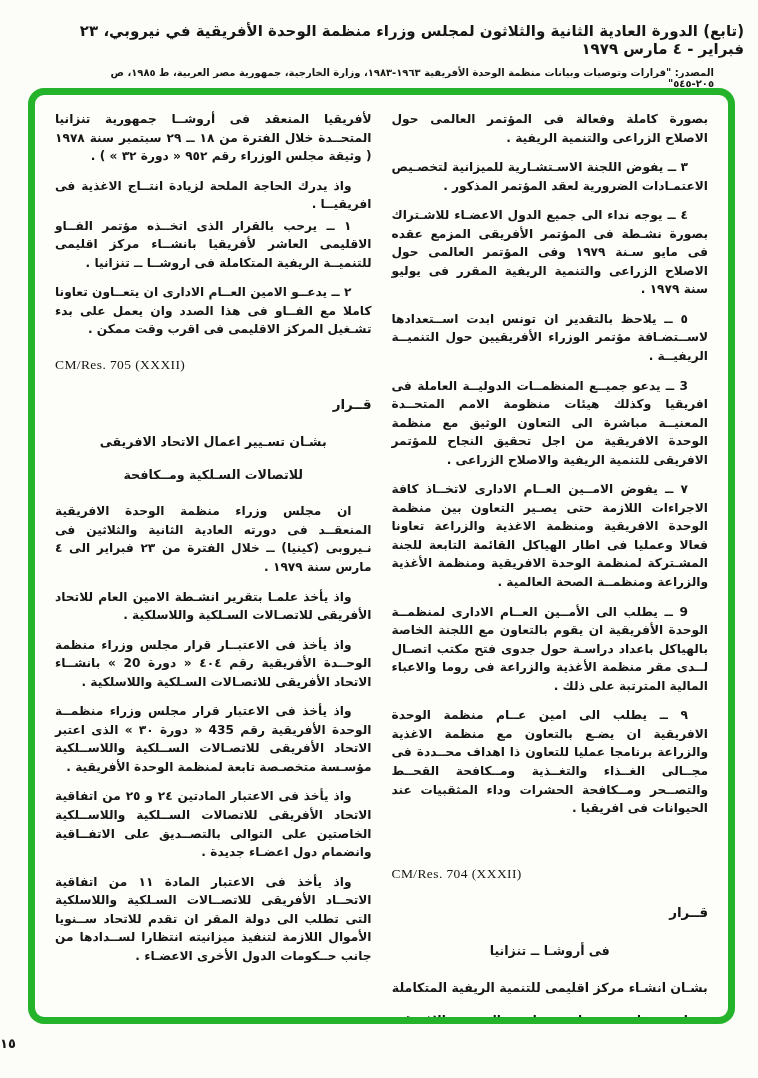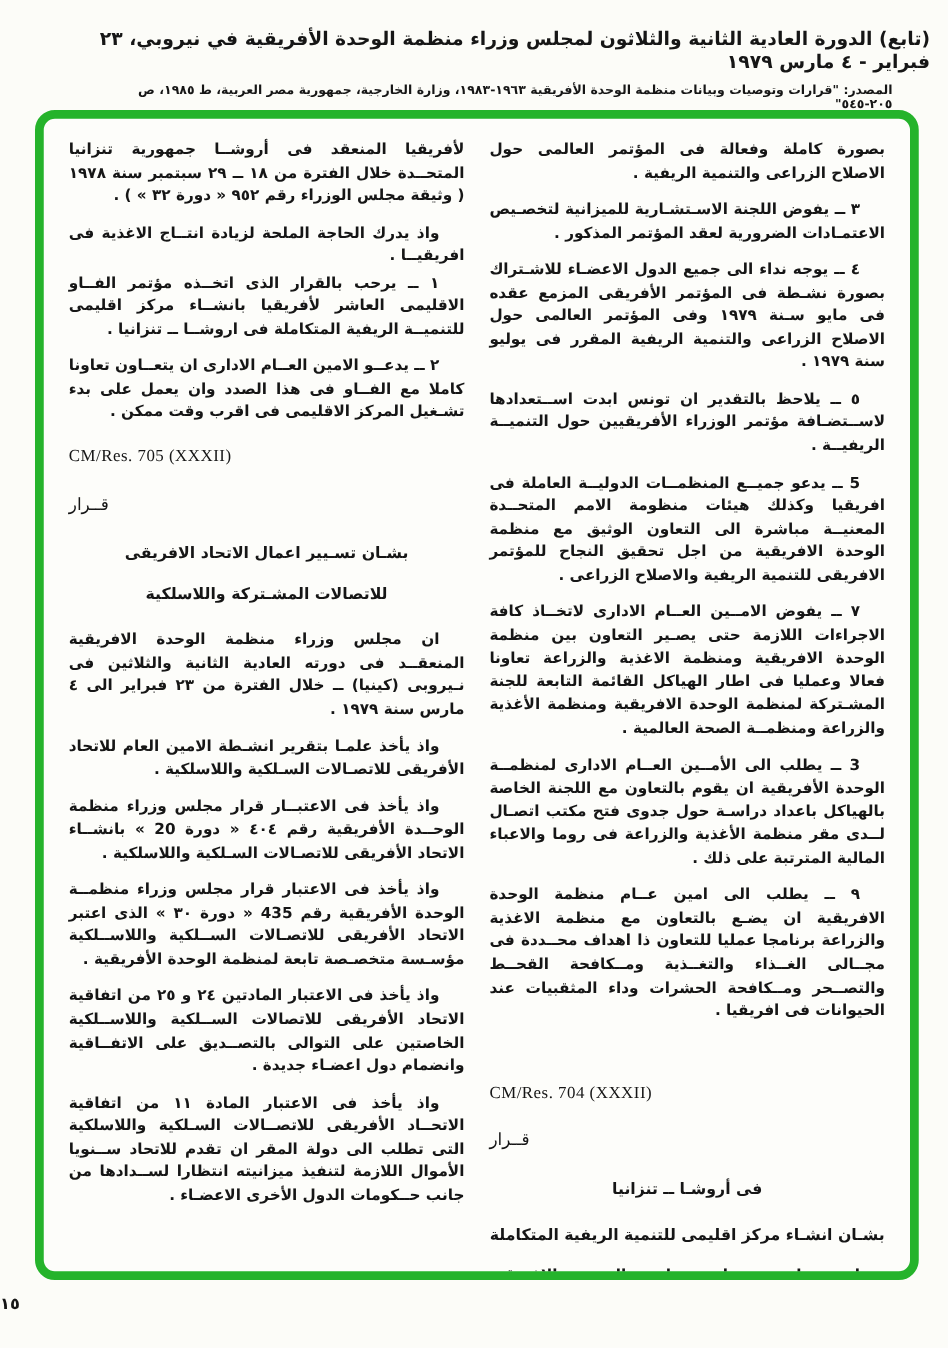--- a/index.html
+++ b/index.html
@@ -49,21 +49,21 @@
   p.para.tight{margin-bottom:3px;}
   .res-ref{
     direction:ltr;text-align:left;
     font-family:"Liberation Serif", serif;
     font-size:13.5px;
     margin:16px 0 18px 0;
     letter-spacing:0.4px;
   }
   .res-ref.gap-lg{margin-top:46px;}
   .dec-title{
-    text-align:left;font-weight:normal;
+    text-align:right;font-weight:bold;
     font-size:13.5px;margin:0 0 18px 0;
   }
   .dec-sub{
     text-align:center;font-weight:bold;
     font-size:12.6px;margin:0 0 14px 0;
   }
   .dec-sub.last{margin-bottom:18px;}
   .page-num{
     position:absolute;top:1036px;left:0;width:758px;
     text-align:left;font-weight:bold;font-size:13px;
@@ -78,40 +78,40 @@
 </div>
 
 <div class="frame">
   <div class="content">
 
     <div class="col">
       <p class="para flush">بصورة كاملة وفعالة فى المؤتمر العالمى حول الاصلاح الزراعى والتنمية الريفية .</p>
       <p class="para">٣ ــ يفوض اللجنة الاسـتشـارية للميزانية لتخصـيص الاعتمـادات الضرورية لعقد المؤتمر المذكور .</p>
       <p class="para">٤ ــ يوجه نداء الى جميع الدول الاعضـاء للاشـتراك بصورة نشـطة فى المؤتمر الأفريقى المزمع عقده فى مايو سـنة ١٩٧٩ وفى المؤتمر العالمى حول الاصلاح الزراعى والتنمية الريفية المقرر فى يوليو سنة ١٩٧٩ .</p>
       <p class="para">٥ ــ يلاحظ بالتقدير ان تونس ابدت اســتعدادها لاســتضـافة مؤتمر الوزراء الأفريقيين حول التنميــة الريفيــة .</p>
-      <p class="para">5 ــ يدعو جميــع المنظمــات الدوليــة العاملة فى افريقيا وكذلك هيئات منظومة الامم المتحــدة المعنيــة مباشرة الى التعاون الوثيق مع منظمة الوحدة الافريقية من اجل تحقيق النجاح للمؤتمر الافريقى للتنمية الريفية والاصلاح الزراعى .</p>
+      <p class="para">3 ــ يدعو جميــع المنظمــات الدوليــة العاملة فى افريقيا وكذلك هيئات منظومة الامم المتحــدة المعنيــة مباشرة الى التعاون الوثيق مع منظمة الوحدة الافريقية من اجل تحقيق النجاح للمؤتمر الافريقى للتنمية الريفية والاصلاح الزراعى .</p>
       <p class="para">٧ ــ يفوض الامــين العــام الادارى لاتخــاذ كافة الاجراءات اللازمة حتى يصـير التعاون بين منظمة الوحدة الافريقية ومنظمة الاغذية والزراعة تعاونا فعالا وعمليا فى اطار الهياكل القائمة التابعة للجنة المشـتركة لمنظمة الوحدة الافريقية ومنظمة الأغذية والزراعة ومنظمــة الصحة العالمية .</p>
-      <p class="para">3 ــ يطلب الى الأمــين العــام الادارى لمنظمــة الوحدة الأفريقية ان يقوم بالتعاون مع اللجنة الخاصة بالهياكل باعداد دراسـة حول جدوى فتح مكتب اتصـال لــدى مقر منظمة الأغذية والزراعة فى روما والاعباء المالية المترتبة على ذلك .</p>
+      <p class="para">9 ــ يطلب الى الأمــين العــام الادارى لمنظمــة الوحدة الأفريقية ان يقوم بالتعاون مع اللجنة الخاصة بالهياكل باعداد دراسـة حول جدوى فتح مكتب اتصـال لــدى مقر منظمة الأغذية والزراعة فى روما والاعباء المالية المترتبة على ذلك .</p>
       <p class="para">٩ ــ يطلب الى امين عــام منظمة الوحدة الافريقية ان يضـع بالتعاون مع منظمة الاغذية والزراعة برنامجا عمليا للتعاون ذا اهداف محــددة فى مجــالى الغــذاء والتغــذية ومــكافحة القحــط والتصــحر ومــكافحة الحشرات وداء المثقبيات عند الحيوانات فى افريقيا .</p>
       <div class="res-ref gap-lg">CM/Res. 704 (XXXII)</div>
       <div class="dec-title">قــرار</div>
       <div class="dec-sub last">فى أروشـا ــ تنزانيا</div>
       <div class="dec-sub">بشـان انشـاء مركز اقليمى للتنمية الريفية المتكاملة</div>
       <p class="para">ان مجلس وزراء منظمة الوحدة الافريقية المنعقــد فى دورته العادية الثانية والثلاثين فى نـيروبى (كينيا) ــ خلال الفترة من ٢٣ فبراير الى ٤ مارس سنة ١٩٧٩ .</p>
     </div>
 
     <div class="col">
       <p class="para flush">لأفريقيا المنعقد فى أروشــا جمهورية تنزانيا المتحــدة خلال الفترة من ١٨ ــ ٢٩ سبتمبر سنة ١٩٧٨ ( وثيقة مجلس الوزراء رقم ٩٥٢ « دورة ٣٢ » ) .</p>
       <p class="para tight">واذ يدرك الحاجة الملحة لزيادة انتــاج الاغذية فى افريقيــا .</p>
       <p class="para">١ ــ يرحب بالقرار الذى اتخــذه مؤتمر الفــاو الاقليمى العاشر لأفريقيا بانشــاء مركز اقليمى للتنميــة الريفية المتكاملة فى اروشــا ــ تنزانيا .</p>
       <p class="para">٢ ــ يدعــو الامين العــام الادارى ان يتعــاون تعاونا كاملا مع الفــاو فى هذا الصدد وان يعمل على بدء تشـغيل المركز الاقليمى فى اقرب وقت ممكن .</p>
       <div class="res-ref">CM/Res. 705 (XXXII)</div>
       <div class="dec-title">قــرار</div>
       <div class="dec-sub">بشـان تسـيير اعمال الاتحاد الافريقى</div>
-      <div class="dec-sub last">للاتصالات المشـتركة واللاسلكية</div>
+      <div class="dec-sub last">للاتصالات السـلكية ومــكافحة</div>
       <p class="para">ان مجلس وزراء منظمة الوحدة الافريقية المنعقــد فى دورته العادية الثانية والثلاثين فى نـيروبى (كينيا) ــ خلال الفترة من ٢٣ فبراير الى ٤ مارس سنة ١٩٧٩ .</p>
       <p class="para">واذ يأخذ علمـا بتقرير انشـطة الامين العام للاتحاد الأفريقى للاتصـالات السـلكية واللاسلكية .</p>
       <p class="para">واذ يأخذ فى الاعتبــار قرار مجلس وزراء منظمة الوحــدة الأفريقية رقم ٤٠٤ « دورة 20 » بانشــاء الاتحاد الأفريقى للاتصـالات السـلكية واللاسلكية .</p>
       <p class="para">واذ يأخذ فى الاعتبار قرار مجلس وزراء منظمــة الوحدة الأفريقية رقم 435 « دورة ٣٠ » الذى اعتبر الاتحاد الأفريقى للاتصـالات الســلكية واللاســلكية مؤسـسة متخصـصة تابعة لمنظمة الوحدة الأفريقية .</p>
       <p class="para">واذ يأخذ فى الاعتبار المادتين ٢٤ و ٢٥ من اتفاقية الاتحاد الأفريقى للاتصالات الســلكية واللاســلكية الخاصتين على التوالى بالتصــديق على الاتفــاقية وانضمام دول اعضـاء جديدة .</p>
       <p class="para">واذ يأخذ فى الاعتبار المادة ١١ من اتفاقية الاتحــاد الأفريقى للاتصــالات السـلكية واللاسلكية التى تطلب الى دولة المقر ان تقدم للاتحاد ســنويا الأموال اللازمة لتنفيذ ميزانيته انتظارا لســدادها من جانب حــكومات الدول الأخرى الاعضـاء .</p>
     </div>
 
   </div>
 </div>

